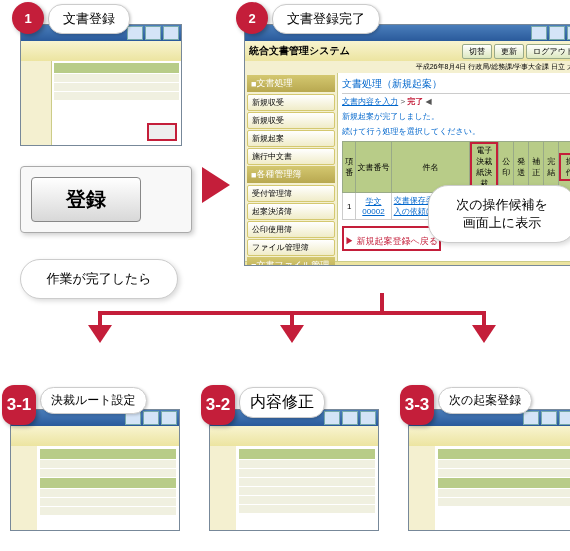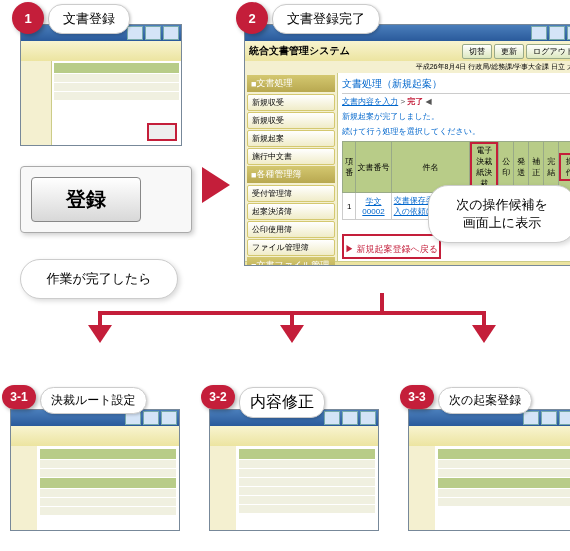--- a/index.html
+++ b/index.html
@@ -1,19 +1,19 @@
 <!DOCTYPE html>
 <html><head>
 <meta charset="utf-8">
 <style>
 body{margin:0;padding:10px;font-family:"MS PGothic",sans-serif;font-size:11px;background:#fff;width:570px}
 .row{display:flex;gap:10px}
 .panel{position:relative}
 .badge{position:absolute;top:-8px;left:-8px;width:32px;height:32px;background:#c41e3a;border-radius:50%;color:#fff;display:flex;align-items:center;justify-content:center;font-weight:bold;font-size:13px;z-index:10;box-shadow:2px 2px 4px rgba(0,0,0,0.3)}
-.badge.sm{width:34px;height:24px;border-radius:12px;font-size:12px}
+.badge.sm{width:34px;height:40px;border-radius:12px;font-size:17px}
 .title-bubble{position:absolute;top:-6px;left:28px;background:#fff;border:1px solid #ccc;border-radius:14px;padding:5px 14px;font-size:13px;z-index:9;box-shadow:1px 1px 3px rgba(0,0,0,0.2)}
 .shot{border:1px solid #789;background:#e8ecd8;position:relative;overflow:hidden}
 .shot.sm{width:160px;height:120px}
 .shot.lg{width:340px;height:240px}
 .window-bar{height:16px;background:linear-gradient(#4a7ebb,#2a5a9b);display:flex;justify-content:flex-end;align-items:center;padding:0 2px}
 .wbtn{width:14px;height:12px;background:#d4e4f7;margin-left:2px;border:1px solid #7aa}
 .app-header{height:20px;background:linear-gradient(#f8f4d0,#ece4a0);display:flex;align-items:center;padding:0 4px;font-size:9px;justify-content:space-between}
 .app-buttons{display:flex;gap:2px}
 .app-btn{background:linear-gradient(#fff,#dde8c0);border:1px solid #9a8;padding:1px 6px;font-size:8px;border-radius:2px}
 .app-body{display:flex;height:calc(100% - 52px)}
@@ -150,21 +150,21 @@
               <td class="link" style="text-align:left">交書保存委託新規導入の依頼について</td>
               <td><span class="link red-box">電</span></td>
               <td class="link">消</td>
               <td class="link">消</td>
               <td class="link">本</td>
               <td class="link">本</td>
               <td><span class="link red-box">修正</span></td>
             </tr>
           </tbody>
             </table>
-          <div class="red-box" style="display:inline-block;margin-top:14px">
+          <div class="red-box" style="display:inline-block;margin-top:6px">
             <span class="back-link">▶ <span>新規起案登録へ戻る</span></span>
           </div>
         </div>
       </div>
       <div class="status-bar">● <span>インターネット</span></div>
     </div>
 
     <div class="callout tail-ur" style="position:absolute;top:175px;right:10px;width:110px;text-align:center;white-space:pre-line"><span>次の操作候補を
 画面上に表示</span></div>
   </div>

